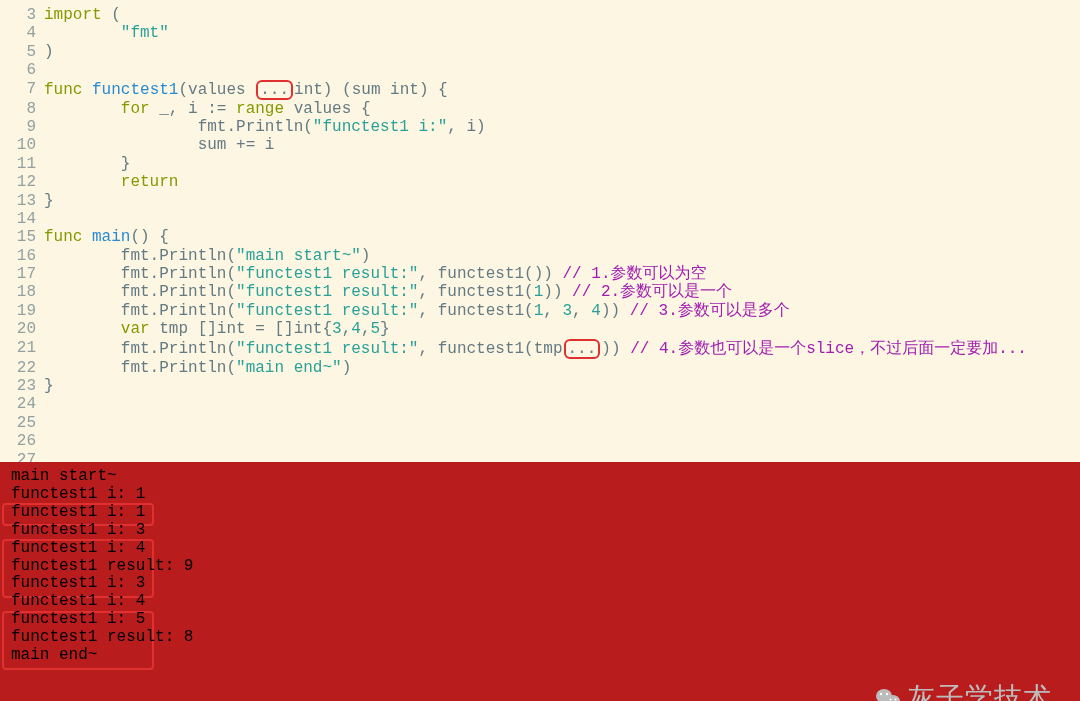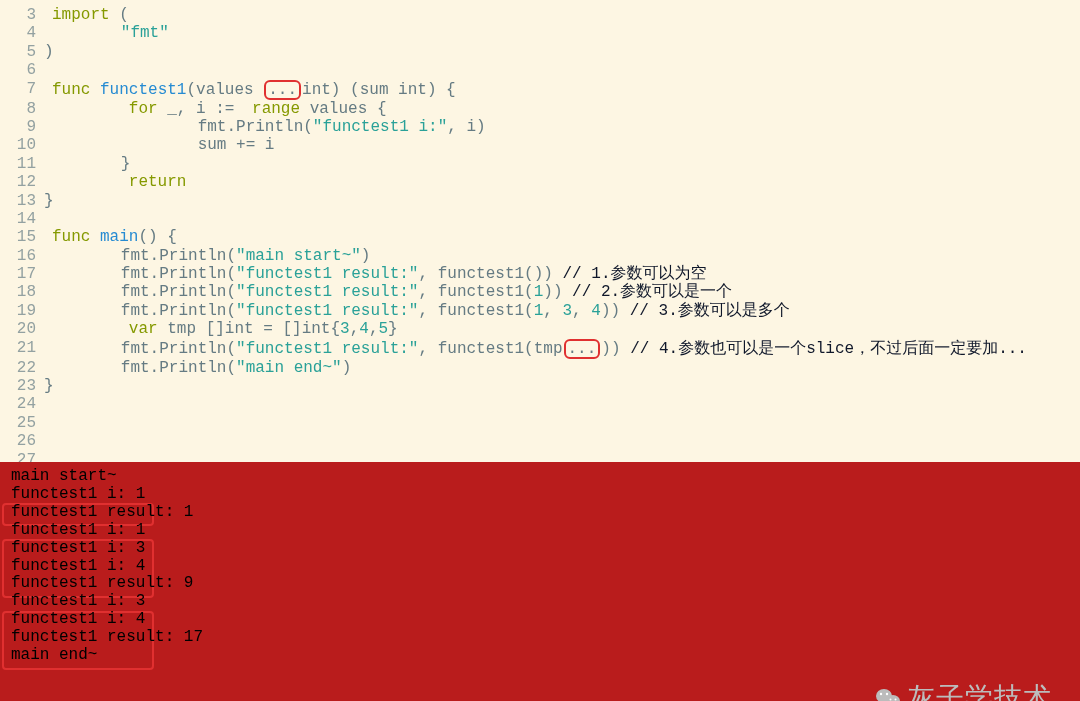--- a/index.html
+++ b/index.html
@@ -32,25 +32,25 @@
     text-align: right;
     padding-right: 8px;
     user-select: none;
     flex-shrink: 0;
   }
 
   .src {
     white-space: pre;
   }
 
-  .kw { color: #859900; margin-left: 8px; }
+  .kw { color: #859900; }
   .str { color: #2aa198; }
   .num { color: #2aa198; }
   .fn  { color: #268bd2; }
-  .cm  { color: #0f172a; }
+  .cm  { color: #a21caf; }
   .plain { color: #657b83; }
 
   .redbox {
     border: 2.5px solid #e03030;
     border-radius: 6px;
     padding: 0 2px;
     display: inline-block;
     line-height: 1;
     margin: 0 1px;
   }
@@ -139,28 +139,28 @@
 
 </style>
 </head>
 <body>
 
 <div class="code-pane" id="code-pane"><div class="code-line"><span class="ln">3</span><span class="src"><span class="kw">import</span><span class="plain"> (</span></span></div><div class="code-line"><span class="ln">4</span><span class="src"><span class="plain">        </span><span class="str">"fmt"</span></span></div><div class="code-line"><span class="ln">5</span><span class="src"><span class="plain">)</span></span></div><div class="code-line"><span class="ln">6</span><span class="src"><span class="plain"></span></span></div><div class="code-line"><span class="ln">7</span><span class="src"><span class="kw">func</span><span class="plain"> </span><span class="fn">functest1</span><span class="plain">(values </span><span class="redbox plain">...</span><span class="plain">int) (sum int) {</span></span></div><div class="code-line"><span class="ln">8</span><span class="src"><span class="plain">        </span><span class="kw">for</span><span class="plain"> _, i := </span><span class="kw">range</span><span class="plain"> values {</span></span></div><div class="code-line"><span class="ln">9</span><span class="src"><span class="plain">                fmt.Println(</span><span class="str">"functest1 i:"</span><span class="plain">, i)</span></span></div><div class="code-line"><span class="ln">10</span><span class="src"><span class="plain">                sum += i</span></span></div><div class="code-line"><span class="ln">11</span><span class="src"><span class="plain">        }</span></span></div><div class="code-line"><span class="ln">12</span><span class="src"><span class="plain">        </span><span class="kw">return</span></span></div><div class="code-line"><span class="ln">13</span><span class="src"><span class="plain">}</span></span></div><div class="code-line"><span class="ln">14</span><span class="src"><span class="plain"></span></span></div><div class="code-line"><span class="ln">15</span><span class="src"><span class="kw">func</span><span class="plain"> </span><span class="fn">main</span><span class="plain">() {</span></span></div><div class="code-line"><span class="ln">16</span><span class="src"><span class="plain">        fmt.Println(</span><span class="str">"main start~"</span><span class="plain">)</span></span></div><div class="code-line"><span class="ln">17</span><span class="src"><span class="plain">        fmt.Println(</span><span class="str">"functest1 result:"</span><span class="plain">, functest1()) </span><span class="cm">// 1.参数可以为空</span></span></div><div class="code-line"><span class="ln">18</span><span class="src"><span class="plain">        fmt.Println(</span><span class="str">"functest1 result:"</span><span class="plain">, functest1(</span><span class="num">1</span><span class="plain">)) </span><span class="cm">// 2.参数可以是一个</span></span></div><div class="code-line"><span class="ln">19</span><span class="src"><span class="plain">        fmt.Println(</span><span class="str">"functest1 result:"</span><span class="plain">, functest1(</span><span class="num">1</span><span class="plain">, </span><span class="num">3</span><span class="plain">, </span><span class="num">4</span><span class="plain">)) </span><span class="cm">// 3.参数可以是多个</span></span></div><div class="code-line"><span class="ln">20</span><span class="src"><span class="plain">        </span><span class="kw">var</span><span class="plain"> tmp []int = []int{</span><span class="num">3</span><span class="plain">,</span><span class="num">4</span><span class="plain">,</span><span class="num">5</span><span class="plain">}</span></span></div><div class="code-line"><span class="ln">21</span><span class="src"><span class="plain">        fmt.Println(</span><span class="str">"functest1 result:"</span><span class="plain">, functest1(tmp</span><span class="redbox plain">...</span><span class="plain">)) </span><span class="cm">// 4.参数也可以是一个slice，不过后面一定要加...</span></span></div><div class="code-line"><span class="ln">22</span><span class="src"><span class="plain">        fmt.Println(</span><span class="str">"main end~"</span><span class="plain">)</span></span></div><div class="code-line"><span class="ln">23</span><span class="src"><span class="plain">}</span></span></div><div class="code-line"><span class="ln">24</span><span class="src"><span class="plain"></span></span></div><div class="code-line"><span class="ln">25</span><span class="src"><span class="plain"></span></span></div><div class="code-line"><span class="ln">26</span><span class="src"><span class="plain"></span></span></div><div class="code-line"><span class="ln">27</span><span class="src"><span class="plain"></span></span></div></div>
 
 <div class="output-pane" id="output-pane">
   <div class="output-line">main start~</div>
     <div class="output-line">functest1 i: 1</div>
-    <div class="output-line">functest1 result: 1</div>
     <div class="output-line">functest1 i: 1</div>
     <div class="output-line">functest1 i: 3</div>
     <div class="output-line">functest1 i: 4</div>
     <div class="output-line">functest1 result: 9</div>
     <div class="output-line">functest1 i: 3</div>
     <div class="output-line">functest1 i: 4</div>
-    <div class="output-line">functest1 result: 17</div>
+    <div class="output-line">functest1 i: 5</div>
+    <div class="output-line">functest1 result: 8</div>
     <div class="output-line">main end~</div>
     <div class="watermark1">
     <span class="wm-icon">
       <svg width="26" height="22" viewBox="0 0 26 22">
           <g fill="#bcbcbc">
             <ellipse cx="9" cy="9" rx="8" ry="7"></ellipse>
             <ellipse cx="18" cy="14" rx="7" ry="6"></ellipse>
           </g>
           <g fill="#fff">
             <circle cx="6" cy="7" r="1.2"></circle>

